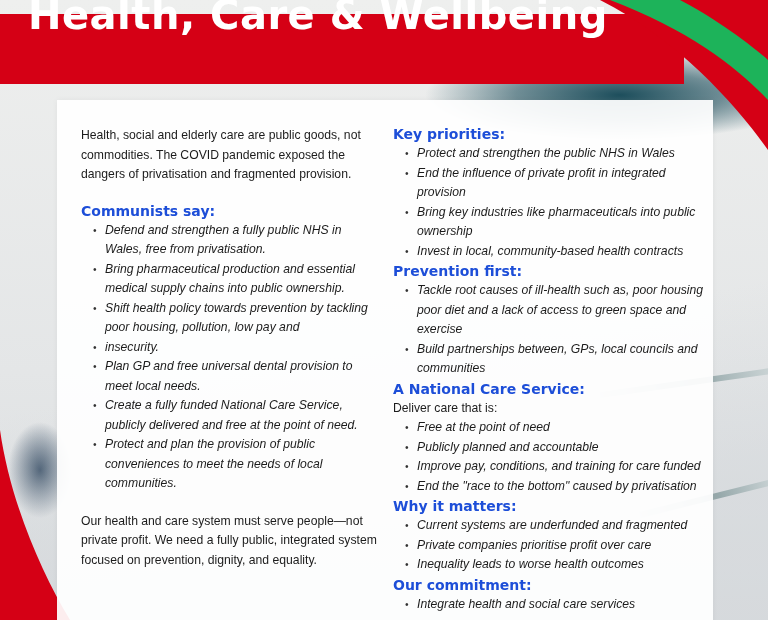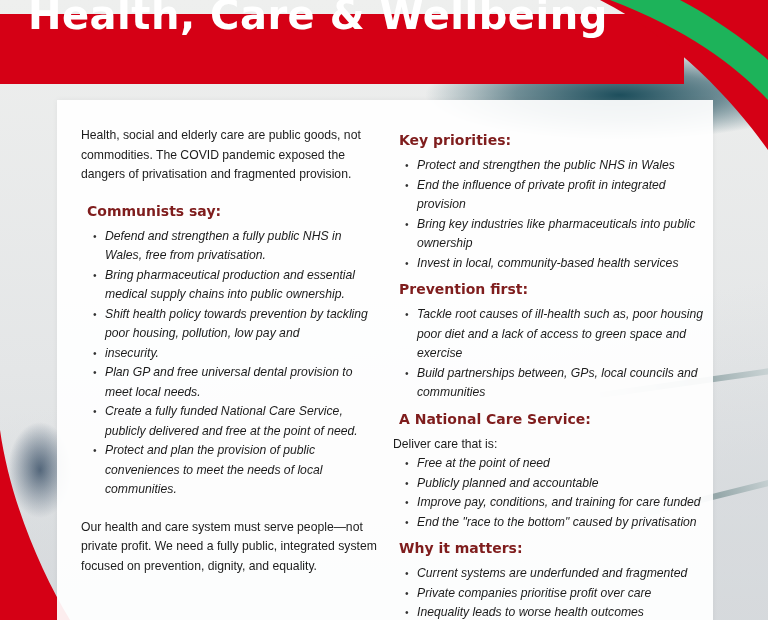--- a/index.html
+++ b/index.html
@@ -33,21 +33,21 @@
     position:absolute; left:57px; top:100px; width:656px; height:540px;
     background:rgba(255,255,255,0.93);
     box-shadow:0 0 6px rgba(0,0,0,0.05);
   }
   .col { position:absolute; top:0; color:#1c1c1c; font-size:12.2px; line-height:19.5px; }
   .col-left { left:24px; width:300px; top:26px; }
   .col-right { left:336px; width:322px; top:24px; }
   .intro, .closing { margin:0; }
   .closing { margin-top:18px; }
   h2.section {
-    margin:6px; color:#7f1d1d; font-family:"DejaVu Sans", sans-serif;
+    margin:0; color:#1d4ed8; font-family:"DejaVu Sans", sans-serif;
     font-weight:bold; font-size:14px; line-height:20px;
   }
   .col-left h2.section { margin-top:16px; }
   ul.bullets { list-style:none; margin:0; padding:0 0 0 12px;font-style:italic; }
   ul.bullets li { position:relative; padding-left:12px; }
   ul.bullets li::before {
     content:"•"; position:absolute; left:0; top:0; font-size:10px; color:#333;
   }
   .lead { margin:0; }
 </style>
@@ -83,21 +83,21 @@
     </ul>
     <p class="closing">Our health and care system must serve people—not private profit.  We need a fully public, integrated system focused on prevention, dignity, and equality.</p>
   </div>
 
   <div class="col col-right">
     <h2 class="section">Key priorities:</h2>
     <ul class="bullets">
       <li>Protect and strengthen the public NHS in Wales</li>
       <li>End the influence of private profit in integrated provision</li>
       <li>Bring key industries like pharmaceuticals into public ownership</li>
-      <li>Invest in local, community-based health services</li>
+      <li>Invest in local, community-based health contracts</li>
     </ul>
 
     <h2 class="section">Prevention first:</h2>
     <ul class="bullets">
       <li>Tackle root causes of ill-health such as, poor housing poor diet and a lack of access to green space and exercise</li>
       <li>Build partnerships between, GPs, local councils and communities</li>
     </ul>
 
     <h2 class="section">A  National Care Service:</h2>
     <p class="lead">Deliver care that is:</p>

